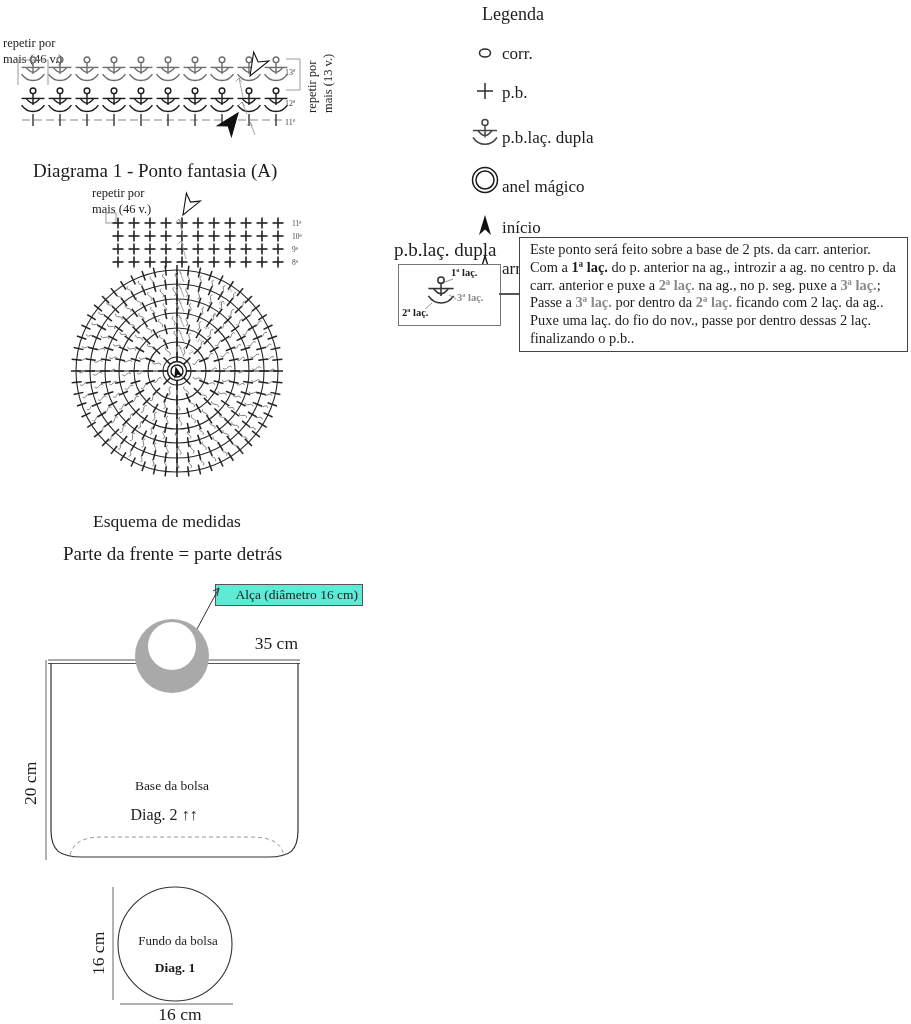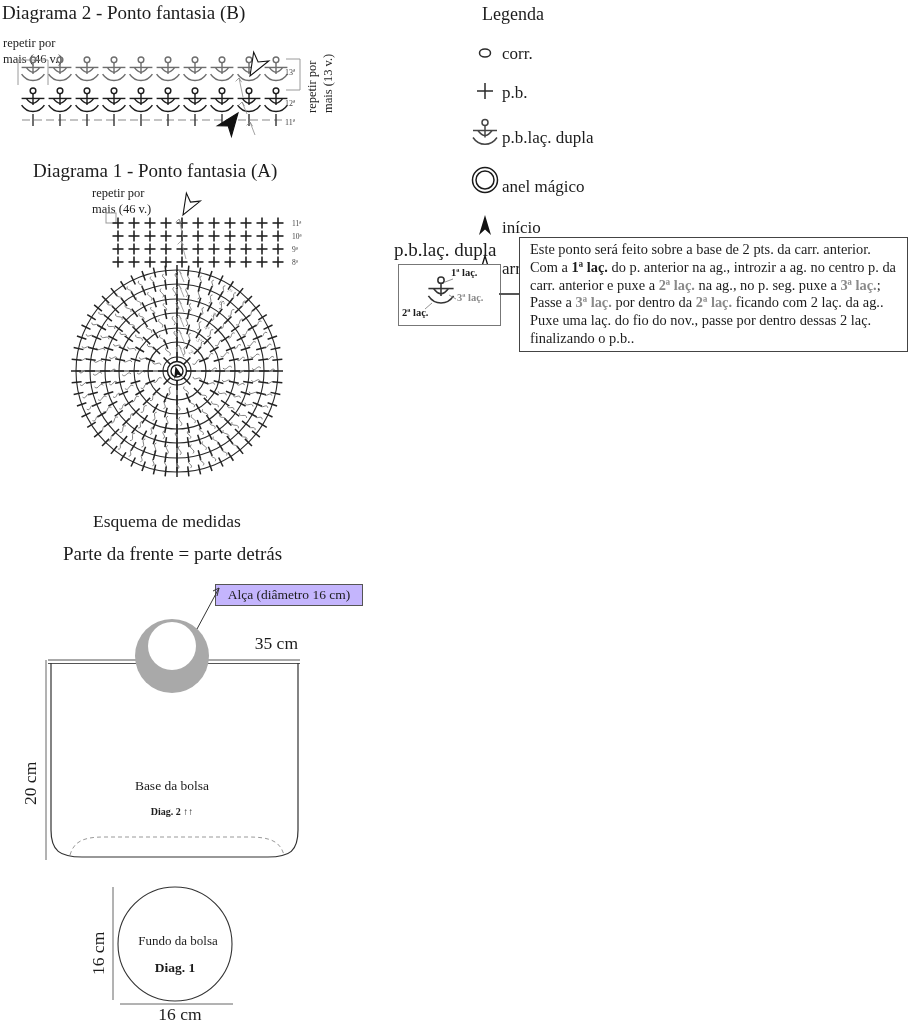--- a/index.html
+++ b/index.html
@@ -4,21 +4,21 @@
 <style>
   html,body{margin:0;padding:0;background:#fff;}
   .page{position:relative;width:911px;height:1024px;background:#fff;overflow:hidden;
         font-family:"Liberation Serif",serif;color:#1c1c1c;}
   .abs{position:absolute;}
   .title{font-size:19px;white-space:nowrap;}
   .small-note{font-size:12.5px;line-height:1.25;color:#222;}
   .rot{transform:rotate(-90deg);transform-origin:0 0;white-space:nowrap;}
   .measure-label{font-size:17.5px;white-space:nowrap;}
   .center{text-align:center;}
-  .callout-box{border:1px solid #555;font-size:13.5px;text-align:center;padding:2px 4px;background:#c4b5fd;white-space:nowrap;}
+  .callout-box{border:1px solid #555;font-size:13.5px;text-align:right;padding:2px 4px;background:#5eead4;white-space:nowrap;}
   .note-title{font-size:19px;white-space:nowrap;}
   .note-box{border:1.2px solid #444;font-size:14.4px;line-height:1.235;padding:3px 10px;background:#fff;}
   .note-box .seg-b{font-weight:bold;}
   .note-box .seg-g{font-weight:bold;color:#8a8a8a;}
   .sym-box{border:1px solid #777;background:#fff;}
   .loop-lbl{position:absolute;font-size:10.5px;font-weight:bold;white-space:nowrap;}
   .loop-lbl.gray{color:#8a8a8a;}
   .connector{background:#555;}
   .legend{display:flex;flex-direction:column;}
   .legend-title{font-size:18px;margin-left:14px;margin-bottom:2px;}
@@ -30,21 +30,20 @@
   .bag-measure{stroke:#666;stroke-width:1;}
   .bag-dashed{stroke:#999;stroke-width:1;fill:none;stroke-dasharray:4 3;}
   .bag-thin{stroke:#333;stroke-width:1;fill:none;}
   svg{display:block;}
 </style>
 </head>
 <body>
 
 <div class="page">
 
-  <div class="abs title" style="left:2px;top:2px;">Diagrama 2 - Ponto fantasia (B)</div>
   <div class="abs small-note" style="left:3px;top:36px;">
     <div>repetir por</div>
     <div>mais (46 v.)</div>
   </div>
   <div class="abs small-note rot" style="left:305px;top:113px;">
     <div>repetir por</div>
     <div>mais (13 v.)</div>
   </div>
   <svg id="d2-svg" class="abs" style="left:10px;top:42px;" width="345" height="105" viewBox="0 0 345 105">
       <path d="M8,43 V18 H38 V43" stroke="#9a9a9a" fill="none" stroke-width="1"></path>
@@ -863,21 +862,21 @@
     <path d="M50,280 C54,266 64,262 84,262 L228,262 C250,262 260,266 264,280" class="bag-dashed"></path>
     <circle cx="152" cy="81" r="37" fill="#a9a9a9"></circle>
     <circle cx="152" cy="71" r="24" fill="#ffffff"></circle>
     <line x1="177" y1="54" x2="199" y2="13" class="bag-thin"></line>
     <path d="M199,13 L193,16 M199,13 L197,21" class="bag-thin"></path>
   </svg>
 
   <div class="abs measure-label" style="left:240px;top:633px;width:58px;text-align:right;">35 cm</div>
   <div class="abs measure-label rot" style="left:20px;top:805px;width:70px;">20 cm</div>
   <div class="abs center" style="left:117px;top:778px;width:110px;font-size:13.5px;">Base da bolsa</div>
-  <div class="abs center" style="left:117px;top:806px;width:110px;font-size:10px;font-weight:bold;">Diag. 2 ↑↑</div>
+  <div class="abs center" style="left:109px;top:806px;width:110px;font-size:16px;font-weight:normal;">Diag. 2 ↑↑</div>
 
   <svg class="abs" style="left:70px;top:868px;" width="250" height="156" viewBox="0 0 250 156">
     <circle cx="105" cy="76" r="57" fill="none" stroke="#333" stroke-width="1.1"></circle>
     <line x1="43" y1="19" x2="43" y2="132" class="bag-measure"></line>
     <line x1="50" y1="136" x2="163" y2="136" class="bag-measure"></line>
   </svg>
   <div class="abs center" style="left:128px;top:933px;width:100px;font-size:13px;">Fundo da bolsa</div>
   <div class="abs center" style="left:125px;top:960px;width:100px;font-size:13.5px;font-weight:bold;">Diag. 1</div>
   <div class="abs measure-label rot" style="left:88px;top:975px;width:62px;">16 cm</div>
   <div class="abs measure-label center" style="left:145px;top:1004px;width:70px;">16 cm</div>

